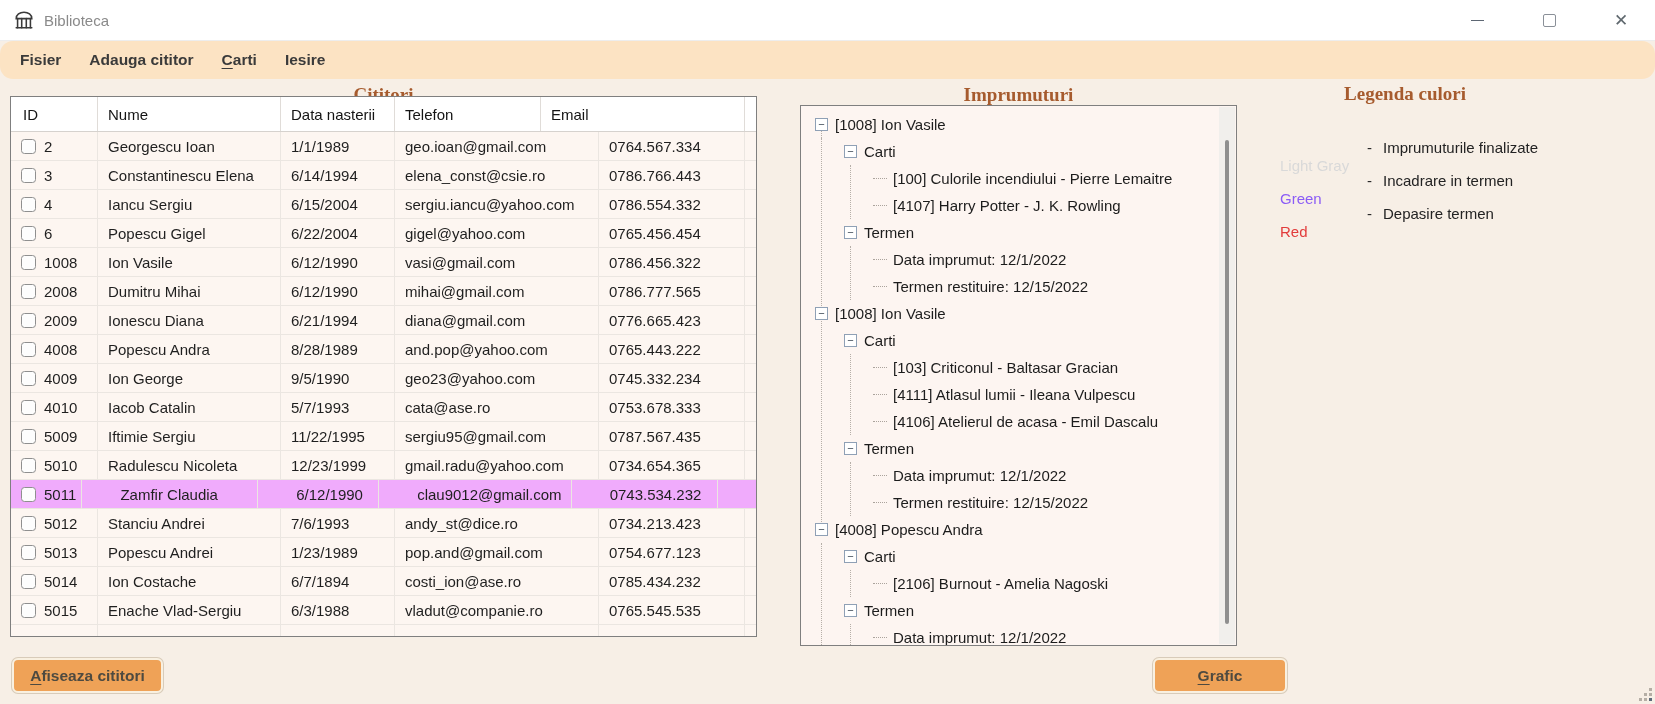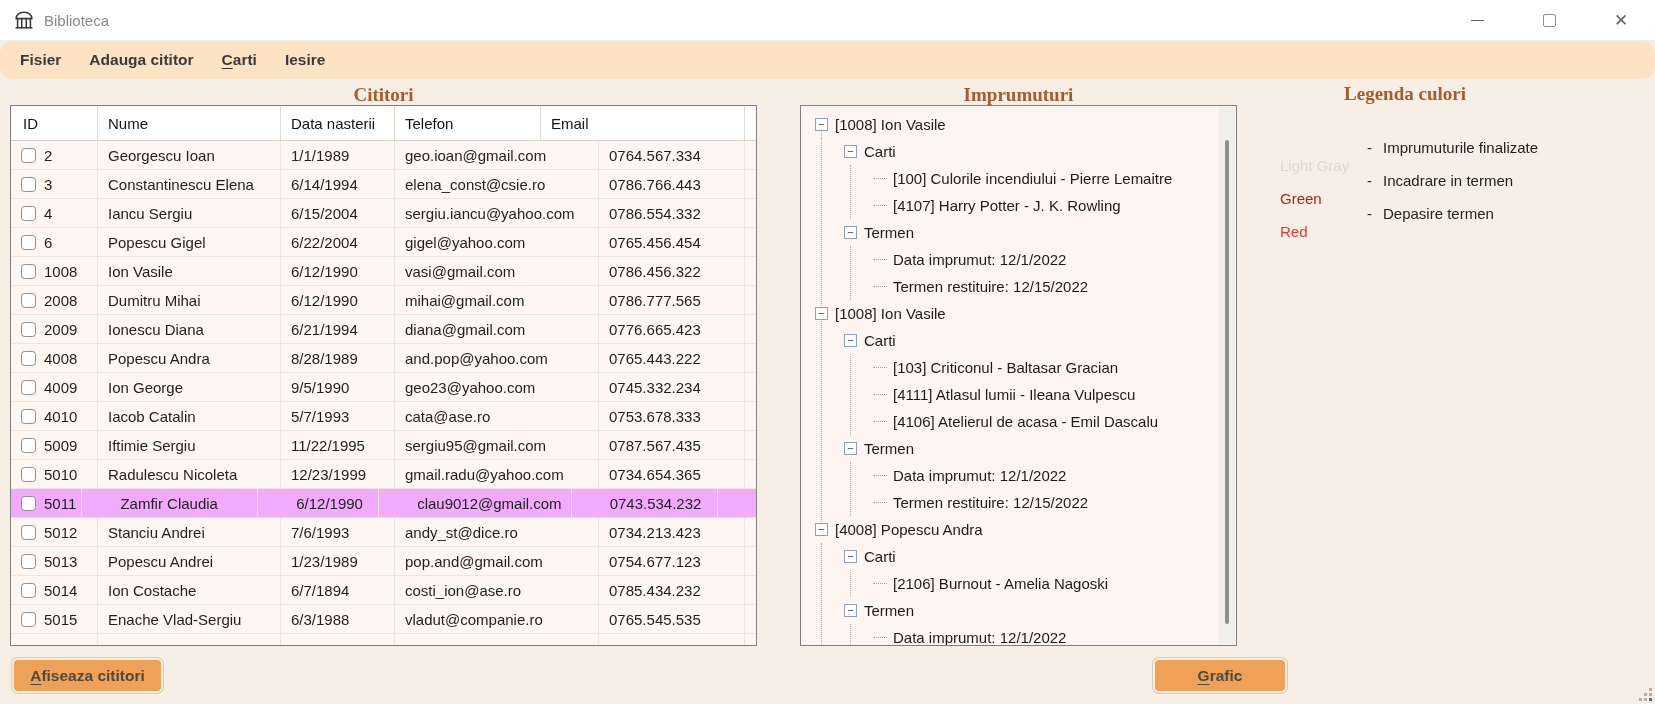--- a/index.html
+++ b/index.html
@@ -18,21 +18,21 @@
   .max-box{width:11px;height:11px;border:1.4px solid #8a9098;border-radius:2px;}
   .close-x{font-size:17px;line-height:17px;color:#60696f;}
   
   .menubar{height:38px;background:#fce3c3;display:flex;align-items:center;padding-left:6px;border-radius:13px;}
   .menu-item{padding:0 14px;height:100%;display:flex;align-items:center;font-size:15.5px;font-weight:600;color:#3a3a3a;cursor:default;}
   .ukey{text-decoration:underline;text-underline-offset:2.5px;}
   
   .section-title{position:absolute;text-align:center;font-family:"Liberation Serif",serif;font-weight:700;font-size:19px;color:#a65b2e;}
   
   .panel{position:absolute;border:1px solid #7f7f7f;background:#fdf6f1;box-sizing:border-box;}
-  #grid-panel{left:10px;top:105px;width:747px;height:541px;overflow:hidden;}
+  #grid-panel{left:10px;top:96px;width:747px;height:541px;overflow:hidden;}
   .grid-header{display:flex;height:34px;background:#ffffff;border-bottom:1px solid #d6d2ce;}
   .ghcell{display:flex;align-items:center;box-sizing:border-box;padding-left:10px;font-size:15px;color:#141414;border-right:1px solid #e0dcd8;height:100%;}
   .c0{width:87px;}.c1{width:183px;}.c2{width:114px;}.c3{width:204px;}.c4{width:146px;}
   .cfill{flex:1;border-right:none !important;}
   .ghcell.c0{padding-left:12px;}
   .grow{display:flex;height:28px;border-bottom:1px solid #ebe6e1;}
   .gcell{display:flex;align-items:center;box-sizing:border-box;padding-left:10px;font-size:15px;color:#1f1f1f;border-right:1px solid #ebe6e1;height:100%;white-space:nowrap;overflow:hidden;}
   .gcell.c0{padding-left:10px;}
   .grow.sel{background:#f0abfc;gap:28px;}
   .cbx{width:15px;height:15px;border:1.5px solid #8f8f8f;border-radius:3.5px;background:#fdfdfd;flex:none;margin-right:8px;box-sizing:border-box;}
@@ -417,21 +417,21 @@
 
 <div id="legend">
   <div class="section-title">Legenda culori</div>
   <div class="lrows" id="legend-rows">
       <div class="lrow">
         <span class="lname" style="color: rgb(217, 217, 217);">Light Gray</span>
         <span class="ldash">-</span>
         <span class="ldesc">Imprumuturile finalizate</span>
       </div>
       <div class="lrow">
-        <span class="lname" style="color: #b91c1c;">Green</span>
+        <span class="lname" style="color: #8b5cf6;">Green</span>
         <span class="ldash">-</span>
         <span class="ldesc">Incadrare in termen</span>
       </div>
       <div class="lrow">
         <span class="lname" style="color: rgb(226, 59, 59);">Red</span>
         <span class="ldash">-</span>
         <span class="ldesc">Depasire termen</span>
       </div>
     </div>
 </div>

